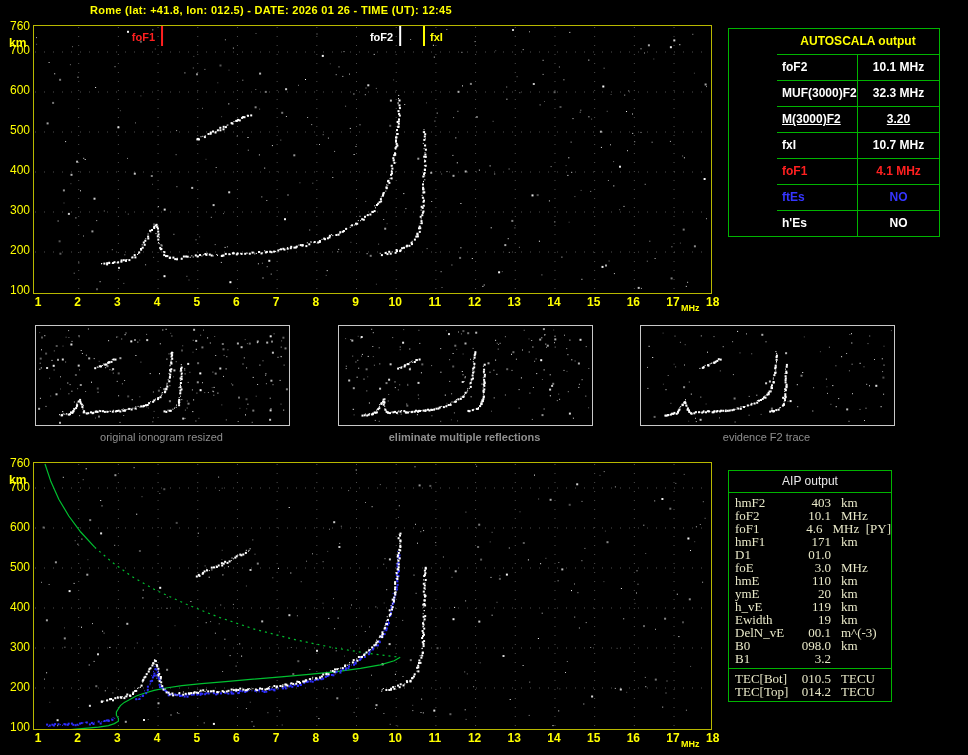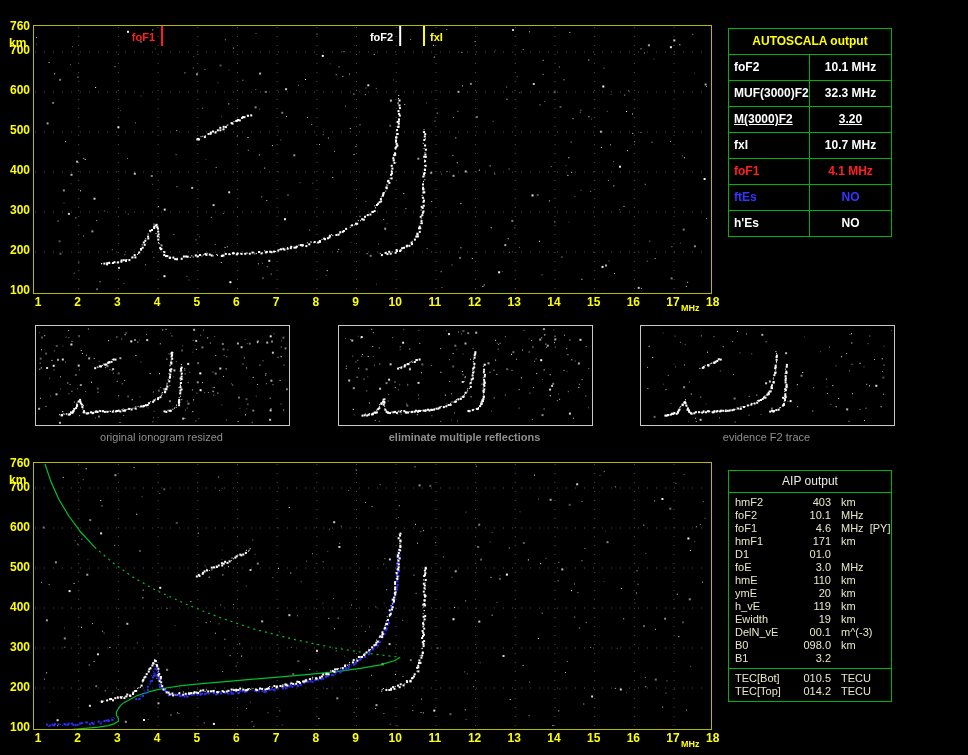--- a/index.html
+++ b/index.html
@@ -2,54 +2,55 @@
 <html><head>
 <meta charset="utf-8">
 <style>
   html,body{margin:0;padding:0;background:#000;}
   #screen{position:relative;width:968px;height:755px;background:#000;overflow:hidden;
           font-family:"Liberation Sans",sans-serif;}
   #title{position:absolute;left:90px;top:4px;color:#ffff00;font-size:11px;font-weight:bold;letter-spacing:.3px;}
   .plot{position:absolute;background:#000;border:1px solid #b8b800;}
   #main-plot{left:33px;top:25px;width:677px;height:267px;}
   #bottom-plot{left:33px;top:462px;width:677px;height:266px;}
-  .ytick{position:absolute;left:2px;width:28px;text-align:right;color:#ffff00;font-size:12px;font-weight:bold;line-height:12px;}
+  .ytick{position:absolute;left:2px;width:28px;text-align:right;color:#ffff00;font-size:12px;font-weight:normal;line-height:12px;}
   .xtick{position:absolute;width:24px;text-align:center;color:#ffff00;font-size:12px;font-weight:bold;line-height:12px;}
   .unit{position:absolute;color:#ffff00;font-weight:bold;font-size:12px;}
   .unit-km-top{left:9px;top:36px;}
   .unit-km-bottom{left:9px;top:473px;}
   .unit-mhz{font-size:9px;font-weight:bold;}
   .unit-mhz-top{left:681px;top:303px;}
   .unit-mhz-bottom{left:681px;top:739px;}
   .thumb{position:absolute;top:325px;width:253px;height:99px;background:#000;border:1px solid #c8c8c8;}
   #thumb0{left:35px;} #thumb1{left:338px;} #thumb2{left:640px;}
   .caption{position:absolute;top:431px;width:255px;text-align:center;color:#8f8f8f;font-size:11px;}
   #cap0{left:34px;} #cap1{left:337px;font-weight:bold;} #cap2{left:639px;}
   .gtable{position:absolute;left:728px;width:162px;background:#000;border:1px solid #00b400;}
-  #autoscala{top:28px;}
+  #autoscala{top:28px;padding-left:48px;}
   #autoscala .hdr{height:25px;line-height:25px;text-align:center;color:#ffff00;font-weight:bold;font-size:12px;border-bottom:1px solid #00b400;}
   .as-row{display:flex;height:25px;line-height:25px;border-bottom:1px solid #00b400;font-size:12px;font-weight:bold;}
   .as-row:last-child{border-bottom:none;}
   .as-label{width:81px;padding-left:5px;border-right:1px solid #00b400;box-sizing:border-box;}
   .as-value{flex:1;text-align:center;}
   #aip{top:470px;overflow:visible;}
   #aip .hdr{height:21px;line-height:21px;text-align:center;color:#e8e8e8;font-size:12px;border-bottom:1px solid #00b400;}
-  #aip-rows{padding:3px 0 3px 6px;font-family:Liberation Sans, sans-serif;font-size:11px;color:#e8e8c8;}
+  #aip-rows{padding:3px 0 3px 6px;font-family:Liberation Serif, serif;font-size:13px;color:#e8e8c8;}
   .aip-row{display:flex;height:13px;line-height:13px;white-space:pre;}
   .aip-label{width:58px;}
   .aip-value{width:38px;text-align:right;}
   .aip-unit{margin-left:10px;}
   .aip-sep{border-top:1px solid #00b400;margin:3px 0 3px -6px;}
   svg{display:block;}
 </style>
 </head>
 <body>
 
 <div id="screen">
 
+  <div id="title">Rome (lat: +41.8, lon: 012.5) - DATE: 2026 01 26 - TIME (UT): 12:45</div>
 
   <div id="main-plot" class="plot">
     <svg id="svg-main" width="677" height="267">
         <line x1="44.69" y1="1" x2="44.69" y2="266" stroke="#5c5c5c" stroke-width="1" stroke-dasharray="1 8" opacity="0.85"></line>
         <line x1="84.38" y1="1" x2="84.38" y2="266" stroke="#5c5c5c" stroke-width="1" stroke-dasharray="1 8" opacity="0.85"></line>
         <line x1="124.07" y1="1" x2="124.07" y2="266" stroke="#5c5c5c" stroke-width="1" stroke-dasharray="1 8" opacity="0.85"></line>
         <line x1="163.76" y1="1" x2="163.76" y2="266" stroke="#5c5c5c" stroke-width="1" stroke-dasharray="1 8" opacity="0.85"></line>
         <line x1="203.45" y1="1" x2="203.45" y2="266" stroke="#5c5c5c" stroke-width="1" stroke-dasharray="1 8" opacity="0.85"></line>
         <line x1="243.14" y1="1" x2="243.14" y2="266" stroke="#5c5c5c" stroke-width="1" stroke-dasharray="1 8" opacity="0.85"></line>
         <line x1="282.83" y1="1" x2="282.83" y2="266" stroke="#5c5c5c" stroke-width="1" stroke-dasharray="1 8" opacity="0.85"></line>

